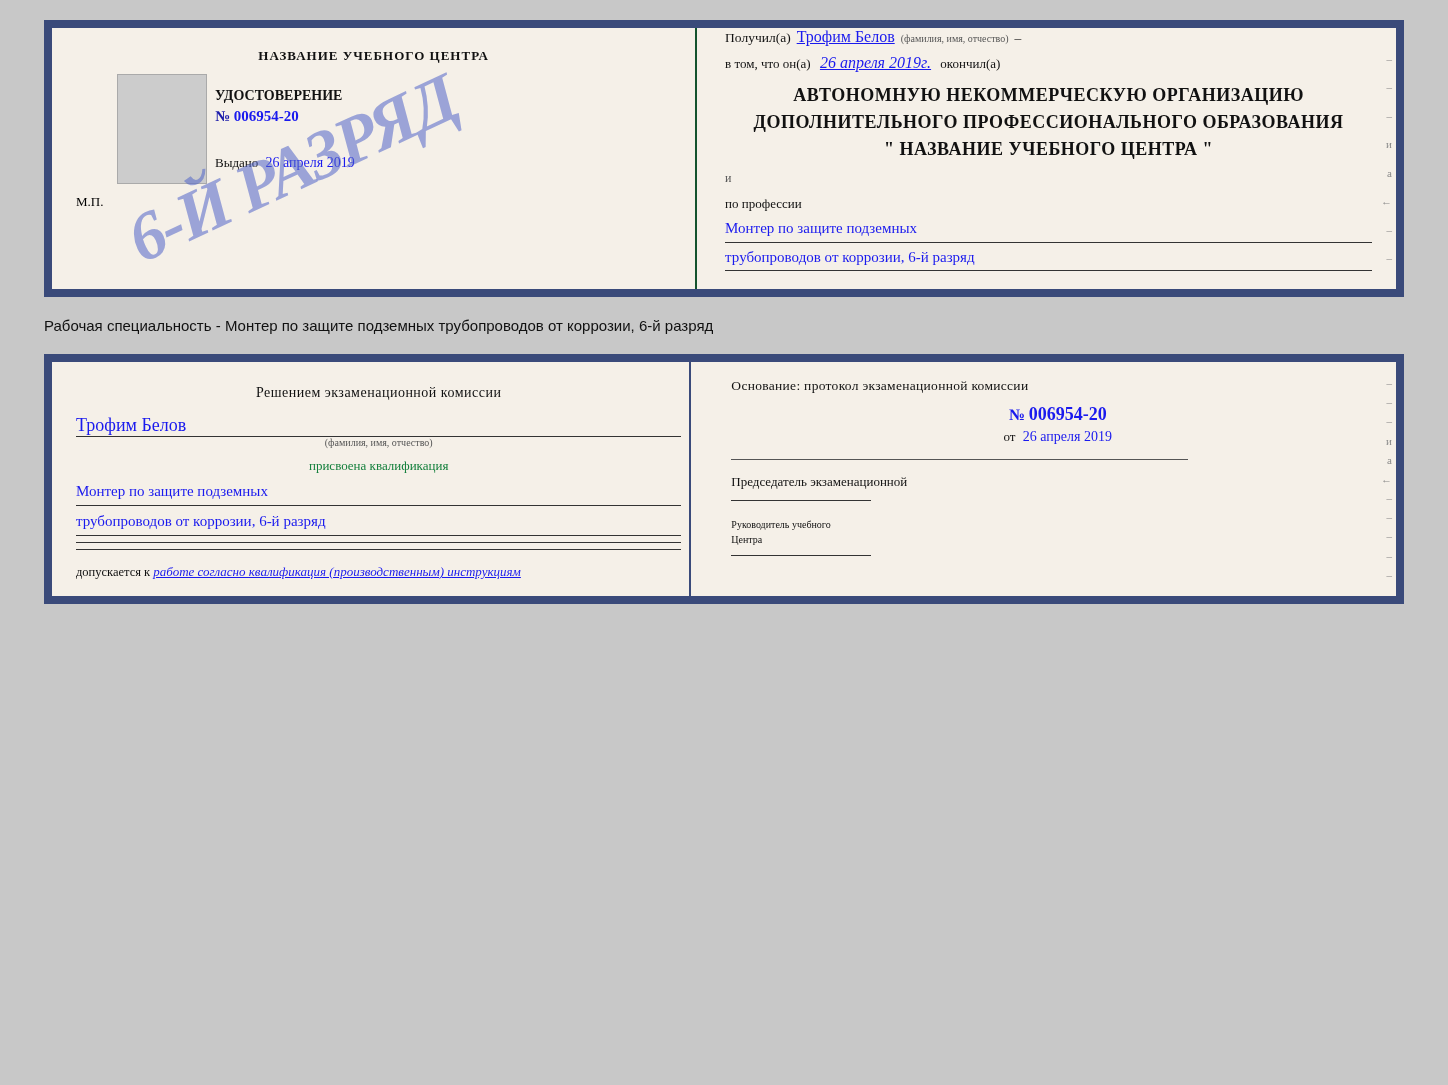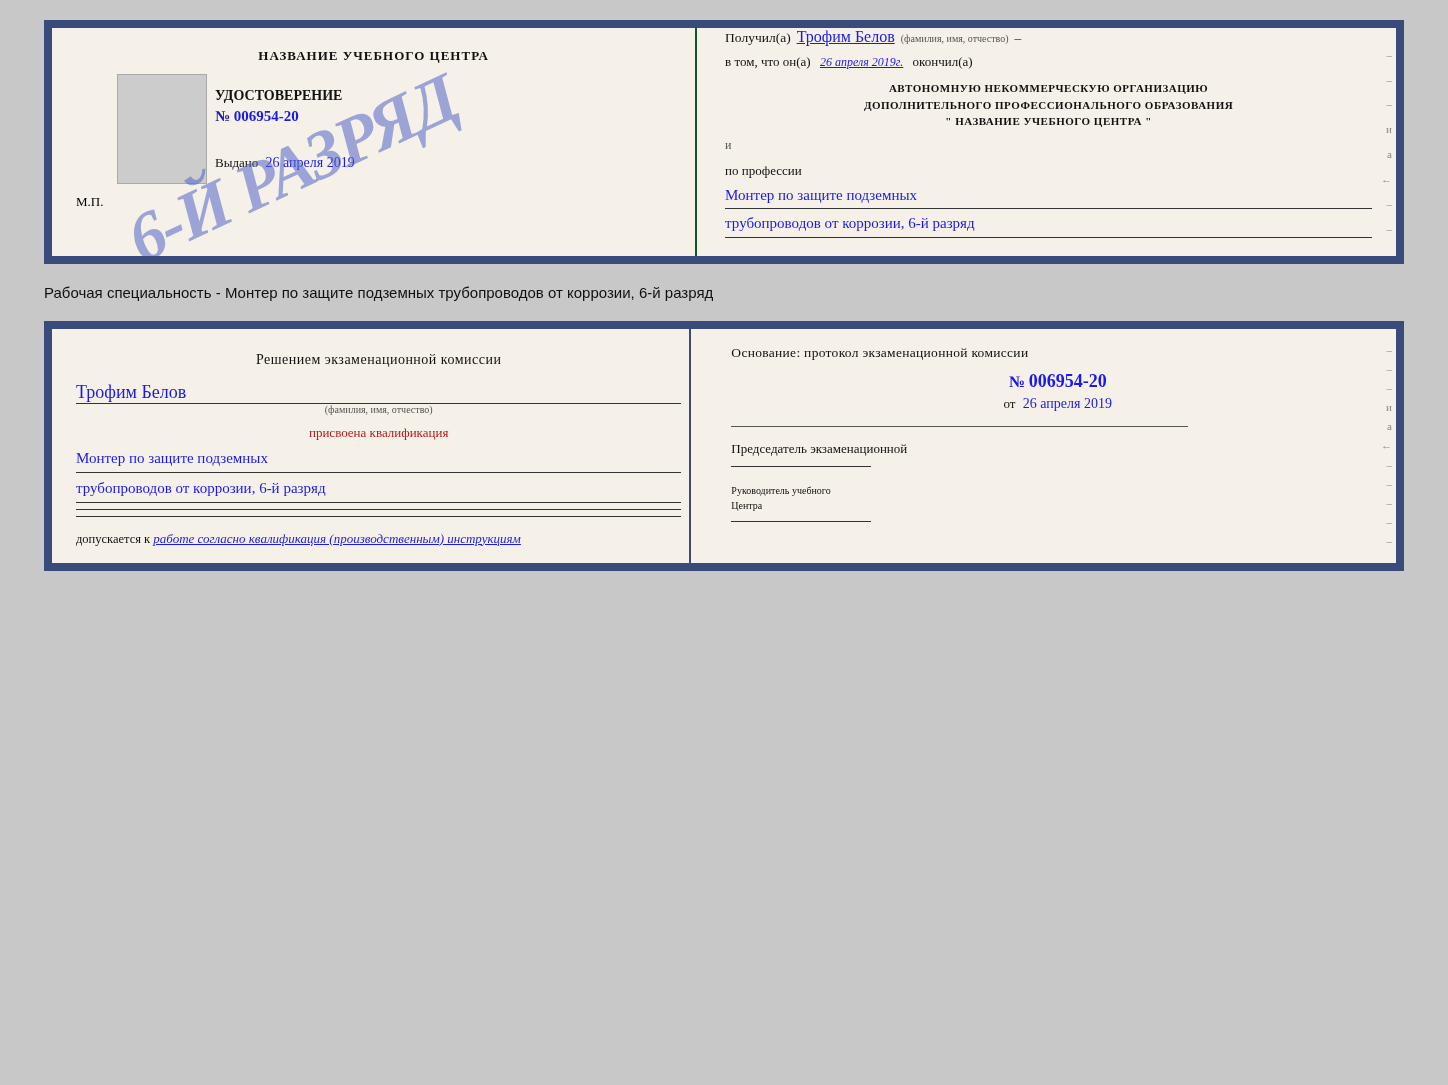--- a/index.html
+++ b/index.html
@@ -155,21 +155,21 @@
 
     .cert-vtom .hw {
       font-family: 'Segoe Script', 'Bradley Hand', cursive;
       color: #1a1aee;
       font-style: italic;
       font-size: 14px;
       text-decoration: underline;
     }
 
     .cert-org-block {
-      font-size: 11px;
+      font-size: 18px;
       text-align: center;
       text-transform: uppercase;
       letter-spacing: 0.5px;
       color: #111;
       margin: 8px 0;
       line-height: 1.5;
       font-weight: bold;
     }
 
     .cert-po-professii {
@@ -244,21 +244,21 @@
 
     .doc2-name-sublabel {
       font-size: 10px;
       color: #555;
       text-align: center;
       display: block;
     }
 
     .doc2-prisvoena {
       font-size: 13px;
-      color: #b91c1c;
+      color: #15803d;
       margin: 10px 0 4px 0;
       text-align: center;
     }
 
     .doc2-qualification {
       font-family: 'Segoe Script', 'Bradley Hand', cursive;
       color: #1a1aee;
       font-size: 15px;
       line-height: 1.8;
       display: block;
@@ -371,21 +371,21 @@
   <div class="cert-right">
     <div class="cert-poluchil">
       <span>Получил(а)</span>
       <span class="cert-handwritten">Трофим Белов</span>
       <span class="cert-small-label">(фамилия, имя, отчество)</span>
       <span>–</span>
     </div>
 
     <div class="cert-vtom">
       <span>в том, что он(а)</span>
-      <span class="hw" style="font-family:'Segoe Script',cursive;color:#1a1aee;font-style:italic;font-size:12px;text-decoration:underline;margin:0 6px;">26 апреля 2019г.</span>
+      <span class="hw" style="font-family:'Segoe Script',cursive;color:#1a1aee;font-style:italic;font-size:16px;text-decoration:underline;margin:0 6px;">26 апреля 2019г.</span>
       <span>окончил(а)</span>
     </div>
 
     <div class="cert-org-block">
       <div>АВТОНОМНУЮ НЕКОММЕРЧЕСКУЮ ОРГАНИЗАЦИЮ</div>
       <div>ДОПОЛНИТЕЛЬНОГО ПРОФЕССИОНАЛЬНОГО ОБРАЗОВАНИЯ</div>
       <div>" НАЗВАНИЕ УЧЕБНОГО ЦЕНТРА "</div>
     </div>
 
     <div style="display:flex;align-items:center;gap:4px;">

